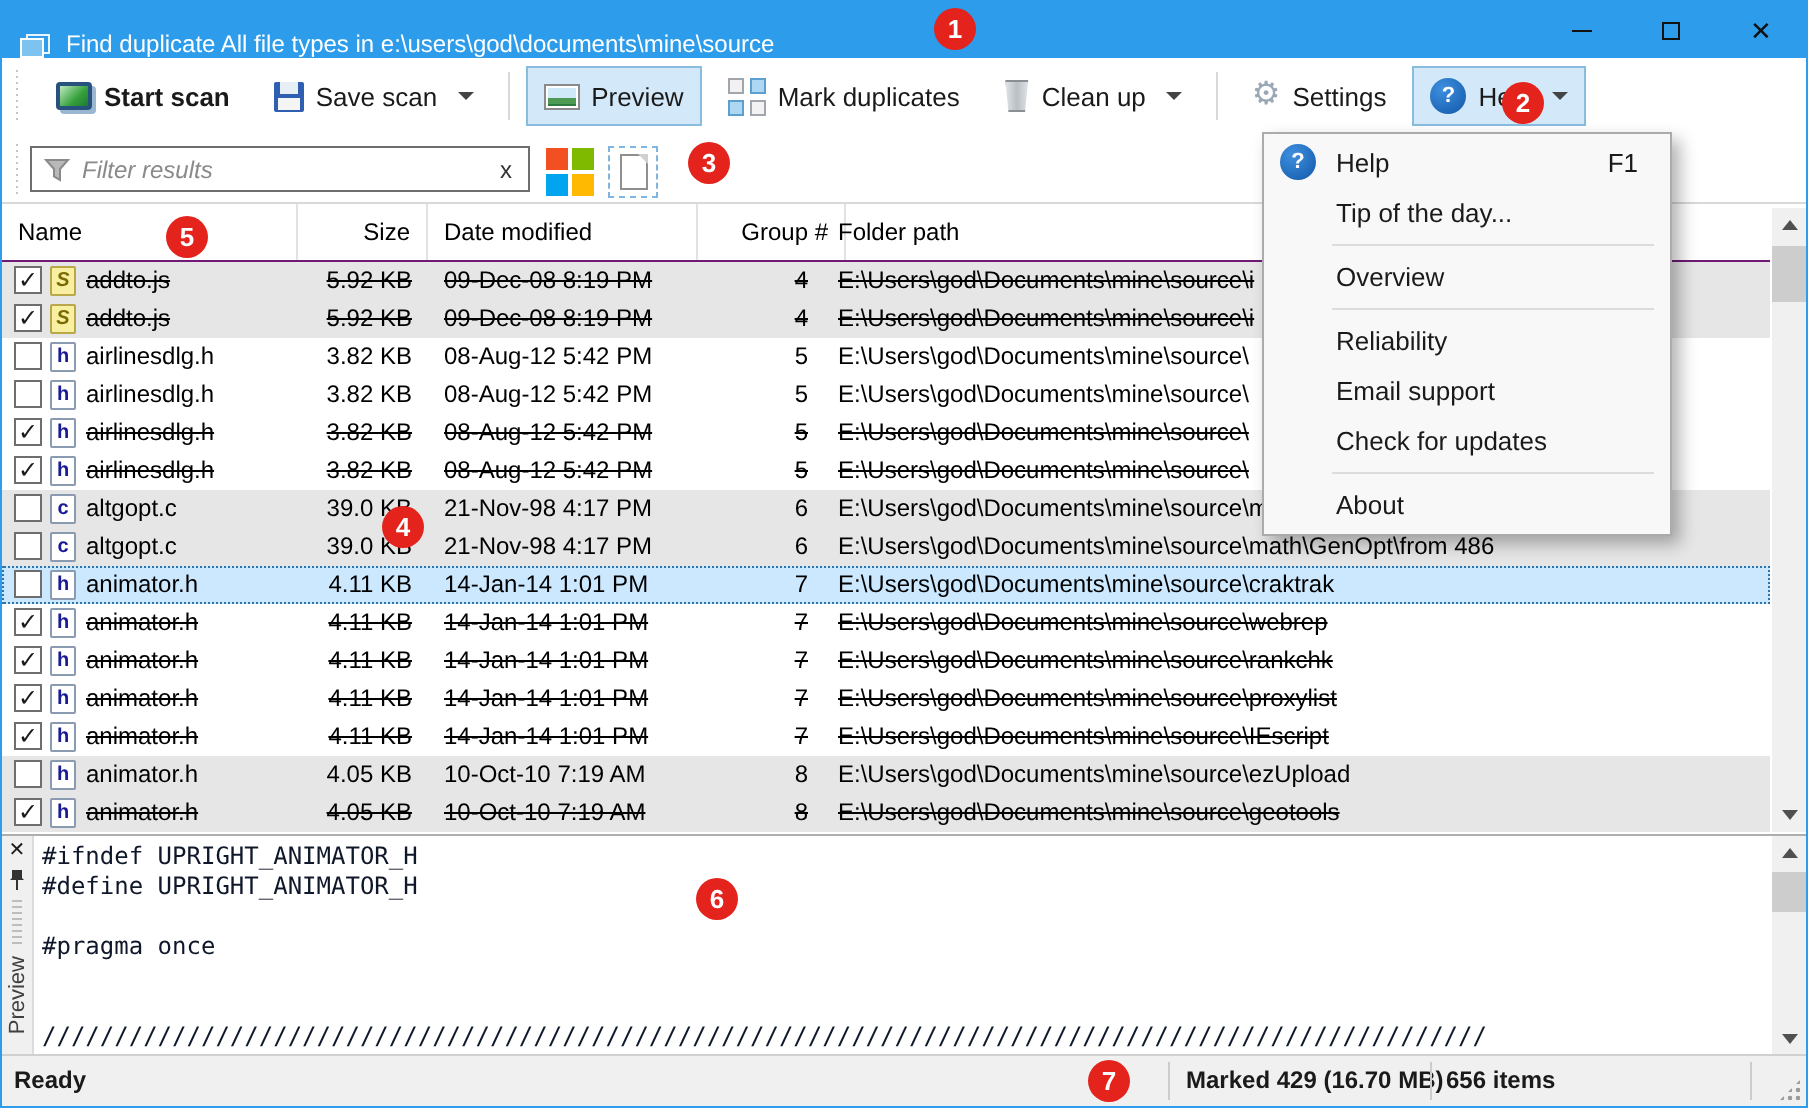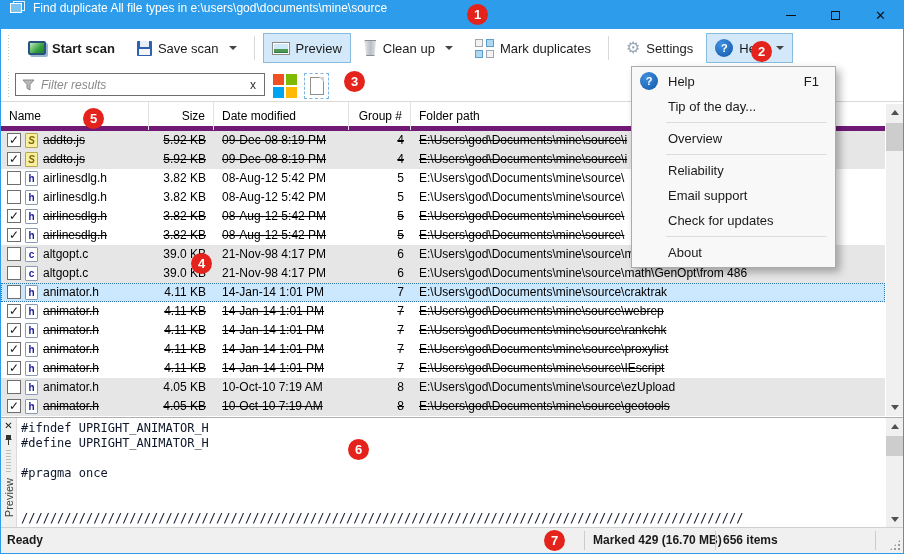--- a/index.html
+++ b/index.html
@@ -3,21 +3,21 @@
 <meta charset="utf-8">
 <style>
   * { box-sizing: border-box; margin: 0; padding: 0; }
   html,body { background:#c8c8c8; }
   .window {
     position: relative; width: 904px; height: 554px;
     border: 1px solid #2d9ceb; background: #fff;
     font-family: "Liberation Sans", sans-serif; overflow: hidden;
   }
   
-  .titlebar { position:absolute; left:0; top:0; right:0; height:28px; background:#2d9ceb; display:flex; align-items:flex-start; }
+  .titlebar { position:absolute; left:0; top:0; right:0; height:28px; background:#2d9ceb; display:flex; align-items:flex-end; }
   .appic { position:relative; width:15px; height:12px; margin:0 8px 0 9px; }
   .appic::before { content:""; position:absolute; right:0; top:0; width:10px; height:8px; border:1px solid #eaf4fc; }
   .appic::after  { content:""; position:absolute; left:0; bottom:0; width:10px; height:8px; border:1px solid #ffffff; background:#7cc3f2; }
   .wtitle { color:#fff; font-size:12px; white-space:nowrap; }
   .caps { position:absolute; right:0; top:0; height:28px; display:flex; }
   .cap { width:45px; height:28px; display:flex; align-items:center; justify-content:center; cursor:default; }
   .g-min { width:10px; height:1px; background:#111; }
   .g-max { width:9px; height:9px; border:1px solid #111; }
   .g-x { font-size:13px; color:#111; line-height:1; }
   
@@ -51,24 +51,24 @@
   .finput input { border:none; outline:none; flex:1; font-family:"Liberation Sans",sans-serif; font-size:12px; min-width:0; }
   .finput input::placeholder { font-style:italic; color:#8a8a8a; }
   .fclear { font-size:12px; color:#333; padding:0 2px; }
   .msq { position:absolute; left:272px; top:7px; width:24px; height:24px; display:grid; grid-template-columns:11px 11px; grid-template-rows:11px 11px; gap:2px; }
   .msq i:nth-child(1){ background:#f25022; } .msq i:nth-child(2){ background:#7fba00; }
   .msq i:nth-child(3){ background:#00a4ef; } .msq i:nth-child(4){ background:#ffb900; }
   .pgi { position:absolute; left:303px; top:6px; width:25px; height:26px; border:1px dashed #7fb5e3; display:flex; align-items:center; justify-content:center; }
   .page { position:relative; width:14px; height:18px; background:#fff; border:1px solid #8f8f8f; }
   .page::after { content:""; position:absolute; right:-1px; top:-1px; width:0; height:0; border-left:5px solid transparent; border-top:5px solid #d0d0d0; }
   
-  .thead { position:absolute; left:0; top:101px; width:884px; height:29px; background:#fff; border-bottom:5px solid #701a75; font-size:12px; }
+  .thead { position:absolute; left:0; top:101px; width:884px; height:29px; background:#fff; border-bottom:1px solid #701a75; font-size:12px; }
   .hc { position:absolute; top:0; height:28px; line-height:28px; border-right:1px solid #e2e2e2; padding:0 8px; white-space:nowrap; overflow:hidden; }
   .h-name { left:0; width:148px; } .h-size { left:148px; width:65px; text-align:right; }
-  .h-date { left:213px; width:135px; } .h-group { left:348px; width:62px; text-align:right; }
+  .h-date { left:213px; width:135px; } .h-group { left:360px; width:62px; text-align:right; }
   .h-path { left:410px; width:474px; border-right:none; }
   .tbody { position:absolute; left:0; top:130px; width:884px; height:285px; background:#fff; overflow:hidden; }
   .trow { position:relative; height:19px; font-size:12px; color:#000; }
   .trow.shade { background:#e6e6e6; }
   .trow.sel { background:#cce8ff; outline:1px dotted #2e74a8; outline-offset:-1px; }
   .cell { position:absolute; top:0; height:19px; line-height:19px; white-space:nowrap; overflow:hidden; }
   .c-name { left:42px; width:104px; } .c-size { left:146px; width:59px; text-align:right; }
   .c-date { left:221px; width:125px; } .c-group { left:348px; width:55px; text-align:right; }
   .c-path { left:418px; right:2px; }
   .strike { text-decoration: line-through; }
@@ -145,32 +145,32 @@
       <span class="ic-save"></span>
       <span class="tlabel">Save scan</span>
       <span class="darr"></span>
     </div>
     <div class="tsep"></div>
     <div class="tbtn active">
       <span class="ic-pic"></span>
       <span class="tlabel">Preview</span>
     </div>
     <div class="tbtn">
-      <span class="ic-bin"></span>
-      <span class="tlabel">Clean up</span>
-      <span class="darr"></span>
-    </div>
-    <div class="tbtn">
       <span class="ic-dup">
           <i class="q1"></i>
           <i class="q2"></i>
           <i class="q3"></i>
           <i class="q4"></i>
         </span>
       <span class="tlabel">Mark duplicates</span>
+    </div>
+    <div class="tbtn">
+      <span class="ic-bin"></span>
+      <span class="tlabel">Clean up</span>
+      <span class="darr"></span>
     </div>
     <div class="tsep"></div>
     <div class="tbtn">
       <span class="ic-gear">⚙</span>
       <span class="tlabel">Settings</span>
     </div>
     <div class="tbtn active">
       <span class="ic-help">?</span>
       <span class="tlabel">Help</span>
       <span class="darr"></span>

